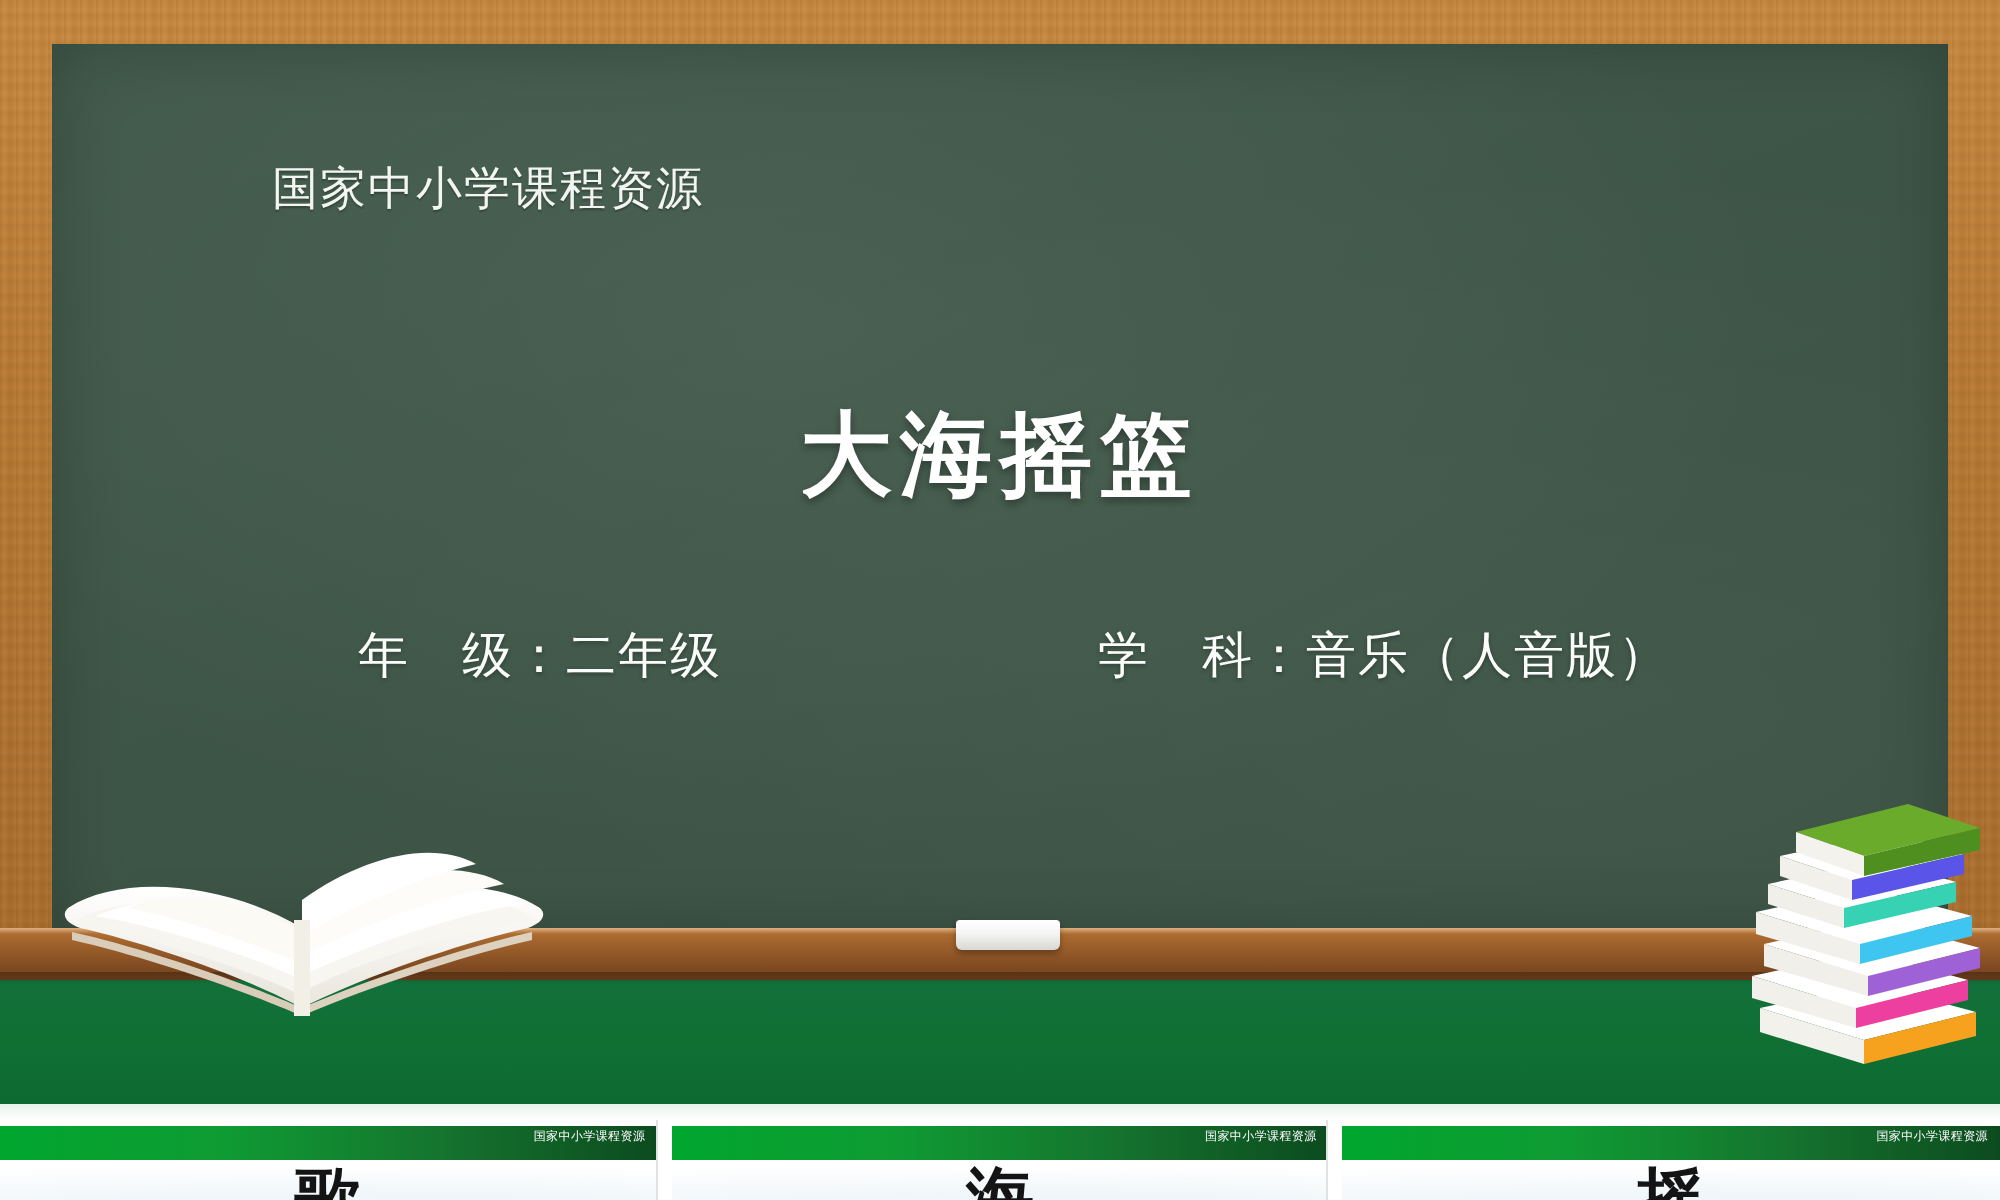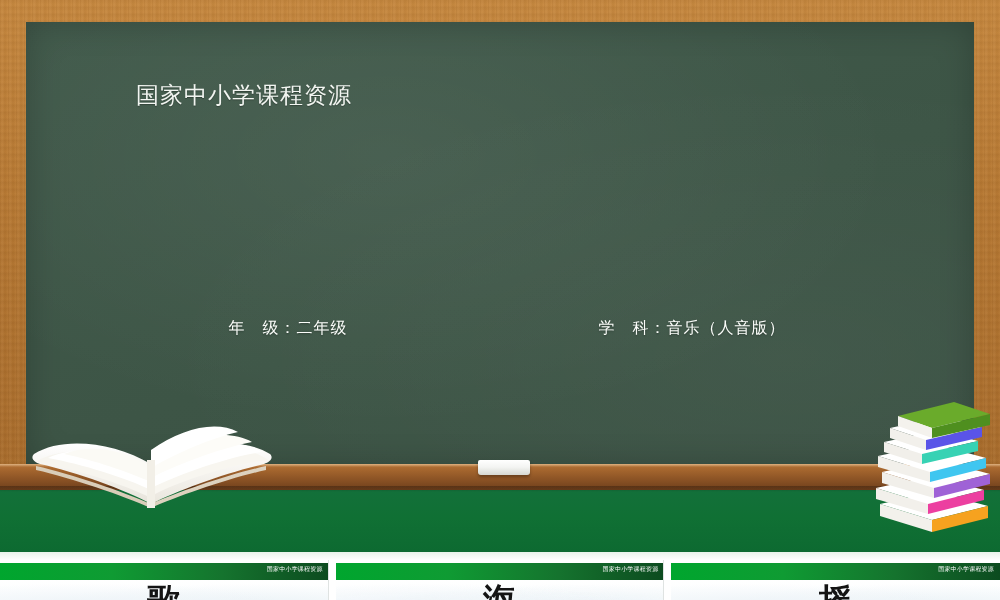--- a/index.html
+++ b/index.html
@@ -191,21 +191,21 @@
 
   .meta-block {
     position: absolute;
     left: 0;
     top: 306px;
     width: 1000px;
     text-align: center;
     z-index: 8;
   }
   .meta-row {
-    font-size: 16px;
+    font-size: 25px;
     line-height: 44px;
     color: #fbfdfa;
     font-family: "DejaVu Serif", "Liberation Serif", serif;
     letter-spacing: 1px;
     white-space: nowrap;
     text-shadow: 0 1px 2px rgba(0,0,0,0.30);
   }
   .meta-row .seg {
     display: inline-block;
   }
@@ -358,20 +358,21 @@
         <path d="M60 44 L60 54 L116 41 L116 31 Z" fill="#5a54e8"></path>
 
         <path d="M32 20 L88 6 L124 18 L66 32 Z" fill="#6aab2b"></path>
         <path d="M32 20 L32 30 L66 42 L66 32 Z" fill="#f4f2ed"></path>
         <path d="M66 32 L66 42 L124 29 L124 18 Z" fill="#4f8f1f"></path>
       </svg>
     </div>
 
     <div class="brand-line">国家中小学课程资源</div>
 
+    <div class="main-title">大海摇篮</div>
 
     <div class="meta-block">
       <div class="meta-row">
         <span class="seg seg-left">年　级：二年级</span><span class="seg seg-right">学　科：音乐（人音版）</span>
       </div>
     </div>
 
   </div>
 
   <div class="filmstrip">

